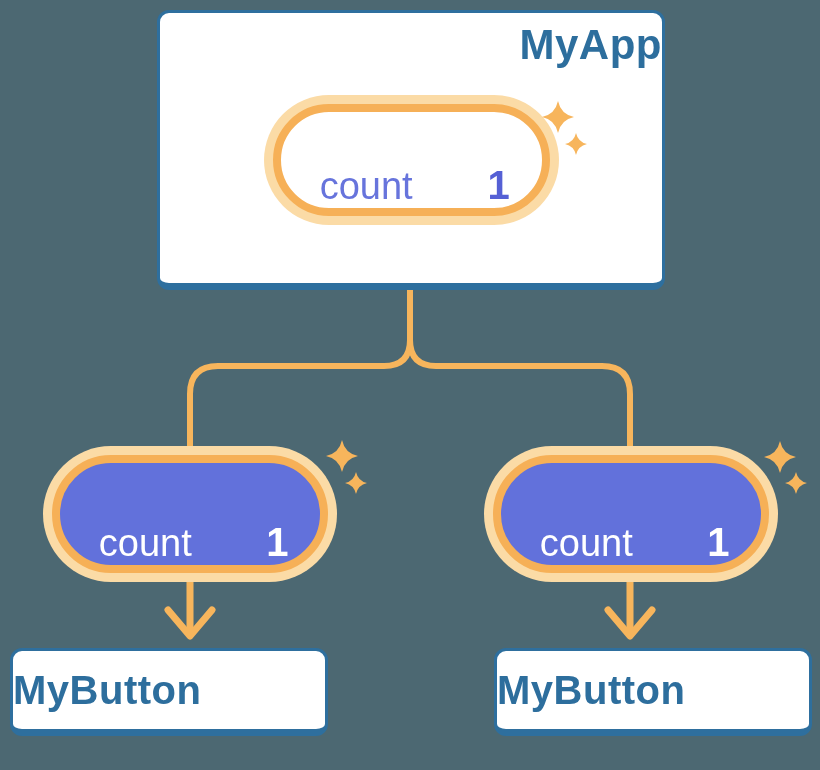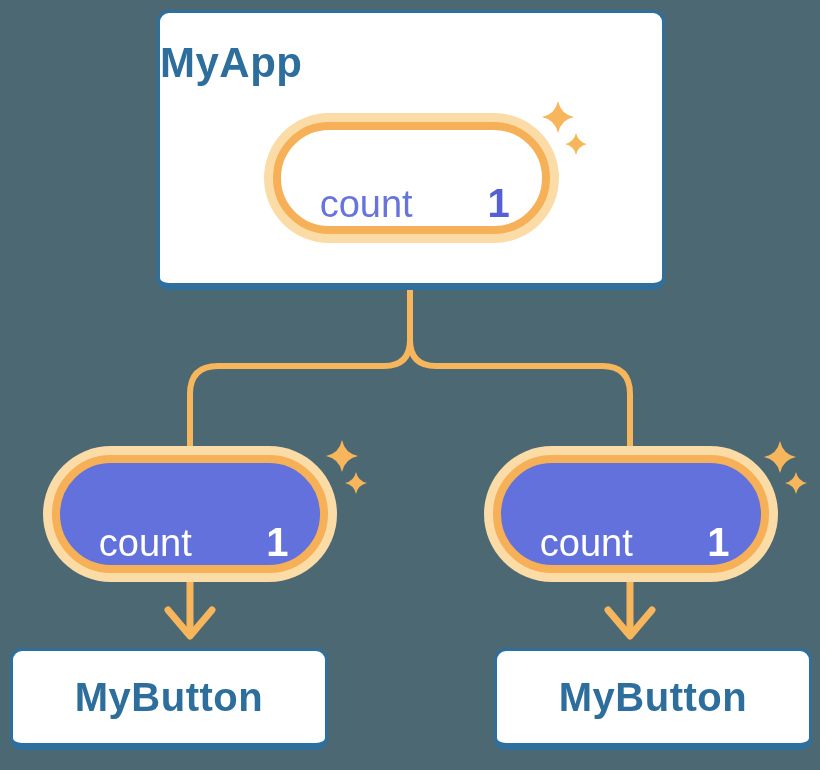--- a/index.html
+++ b/index.html
@@ -17,28 +17,28 @@
   .card {
     position: absolute;
     background: var(--card-fill);
     border: 3px solid var(--card-border);
     border-bottom-width: 7px;
     border-radius: 12px;
     box-sizing: border-box;
   }
   .card--root { left: 157px; top: 10px; width: 508px; height: 280px; }
   .card--child {
-    top: 648px; width: 318px; height: 102px;
-    display: flex; align-items: center; justify-content: center;
+    top: 648px; width: 318px; height: 88px;
+    display: flex; align-items: center; 
   }
   .card--child-left  { left: 10px; }
   .card--child-right { left: 494px; }
   .root-title {
-    margin-top: 26px;
-    text-align: left;
+    margin-top: 8px;
+    text-align: right;
     font-size: 42px;
     font-weight: bold;
     color: var(--title-text);
     letter-spacing: 0.5px;
   }
   .child-title {
     font-size: 40px;
     font-weight: bold;
     color: var(--title-text);
     letter-spacing: 0.5px;

